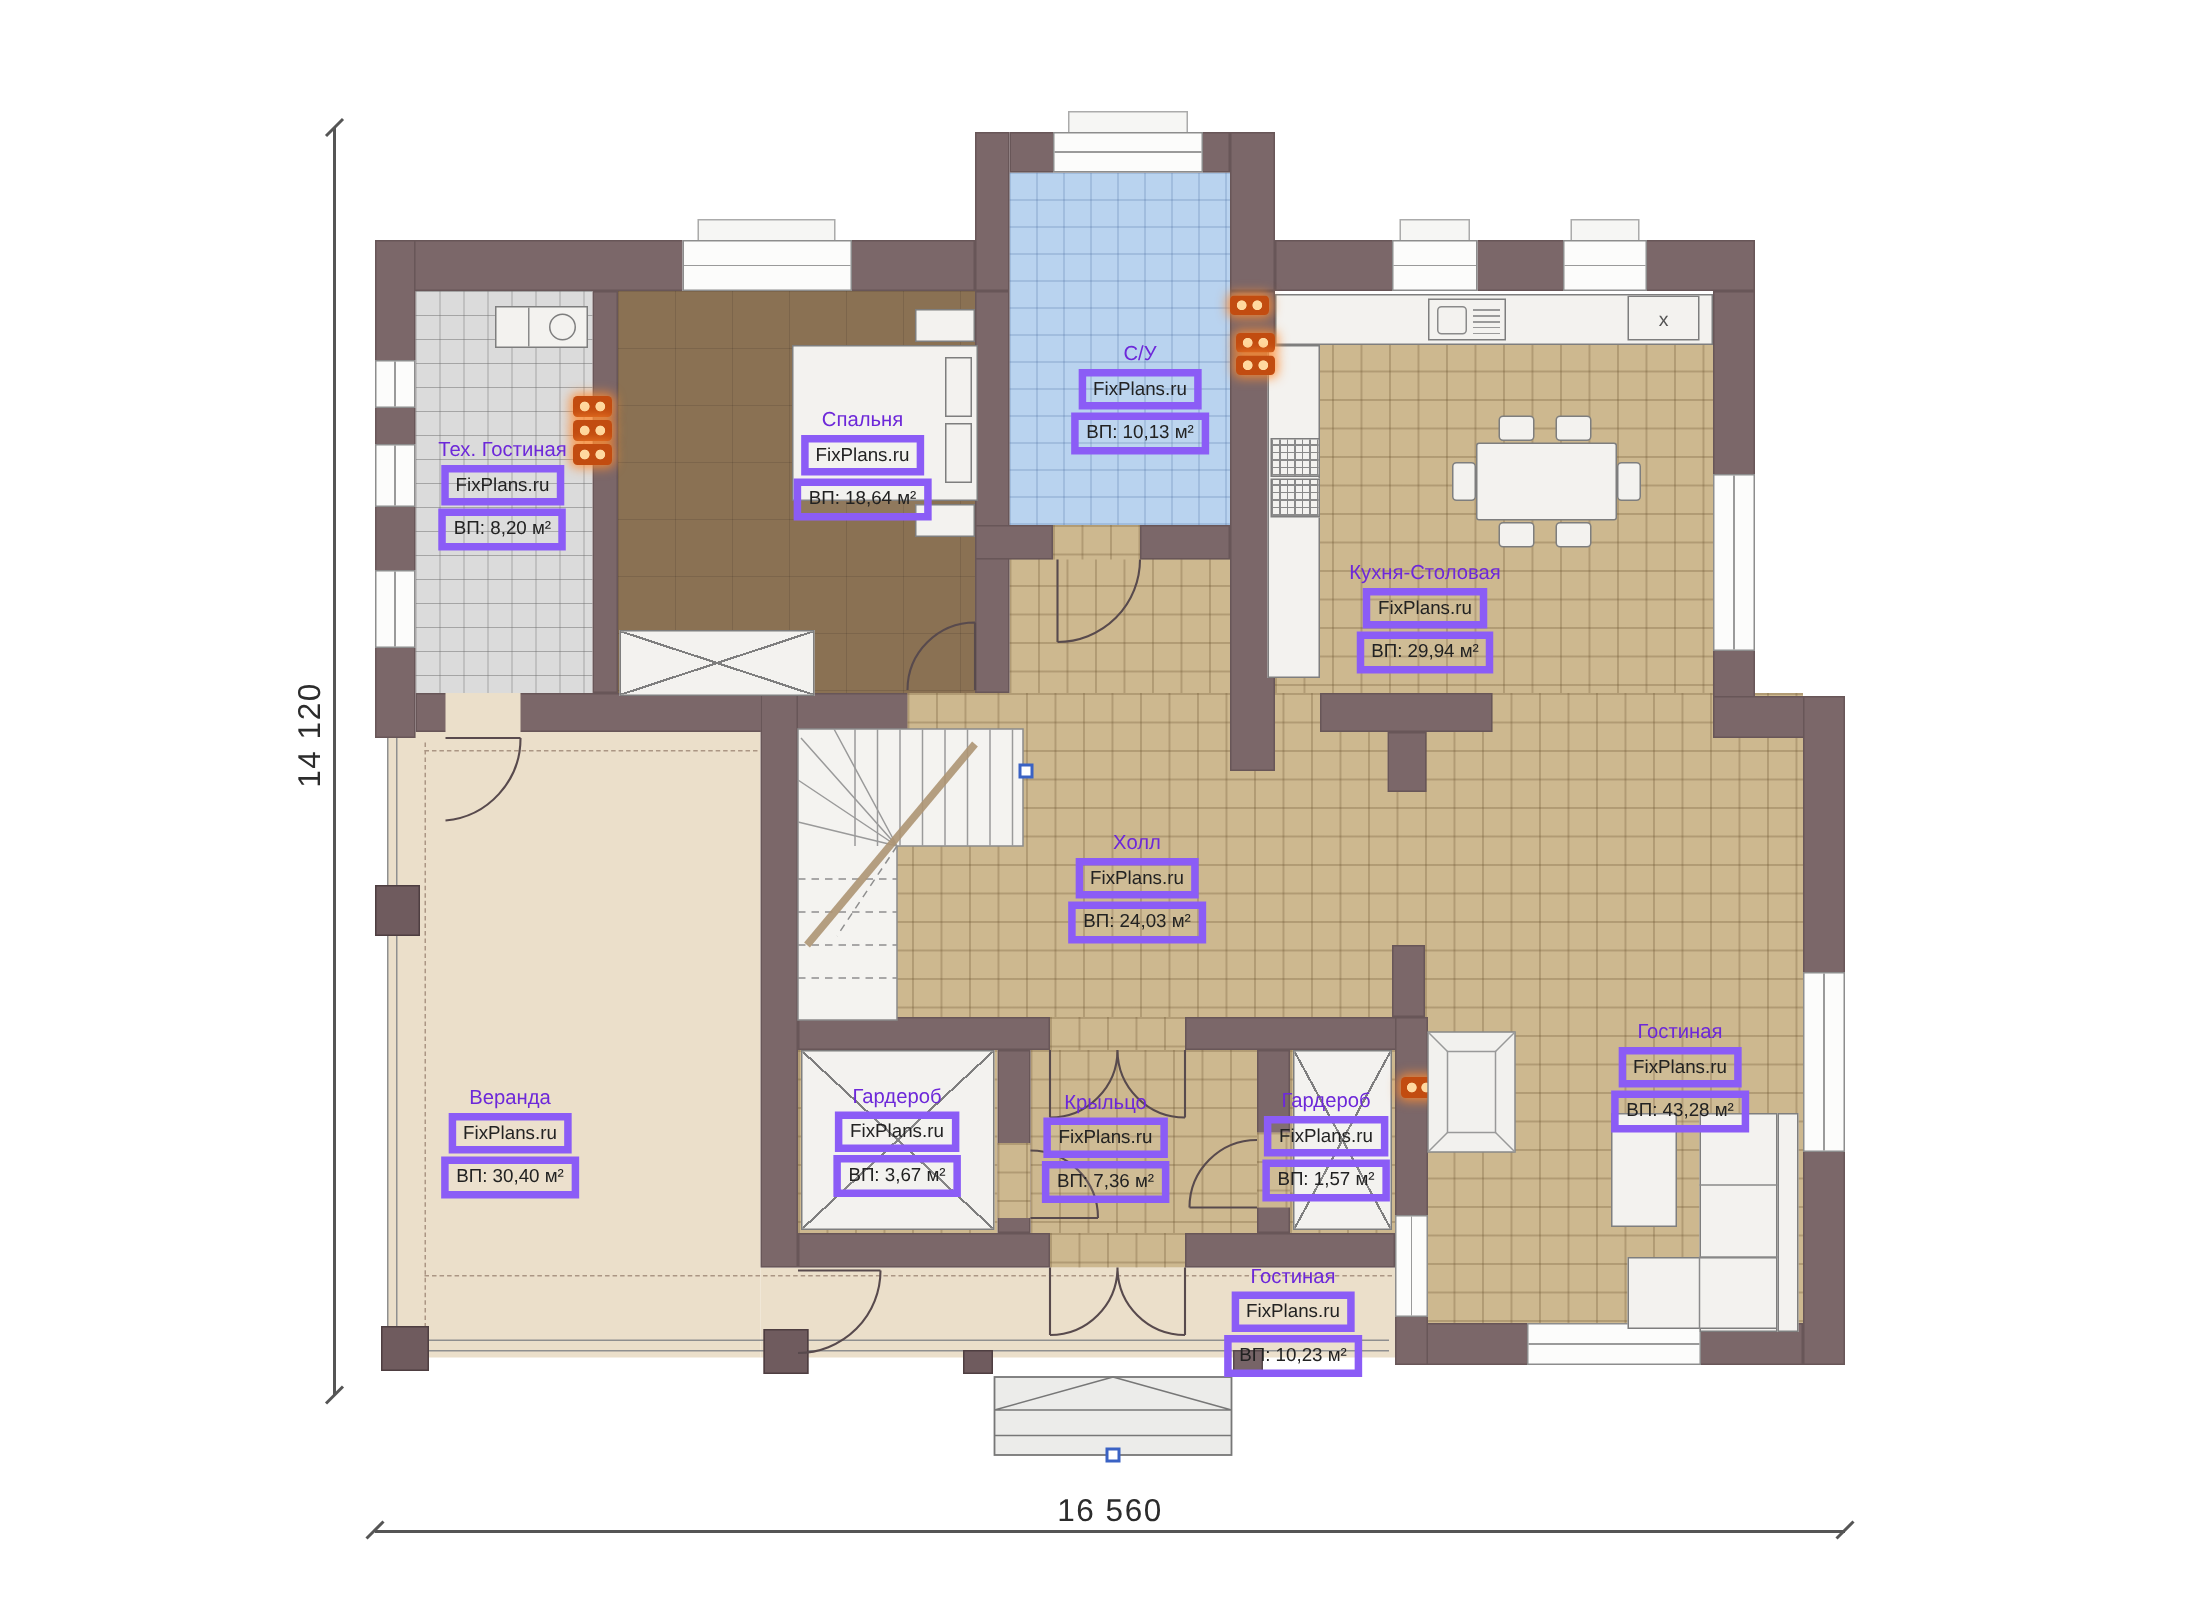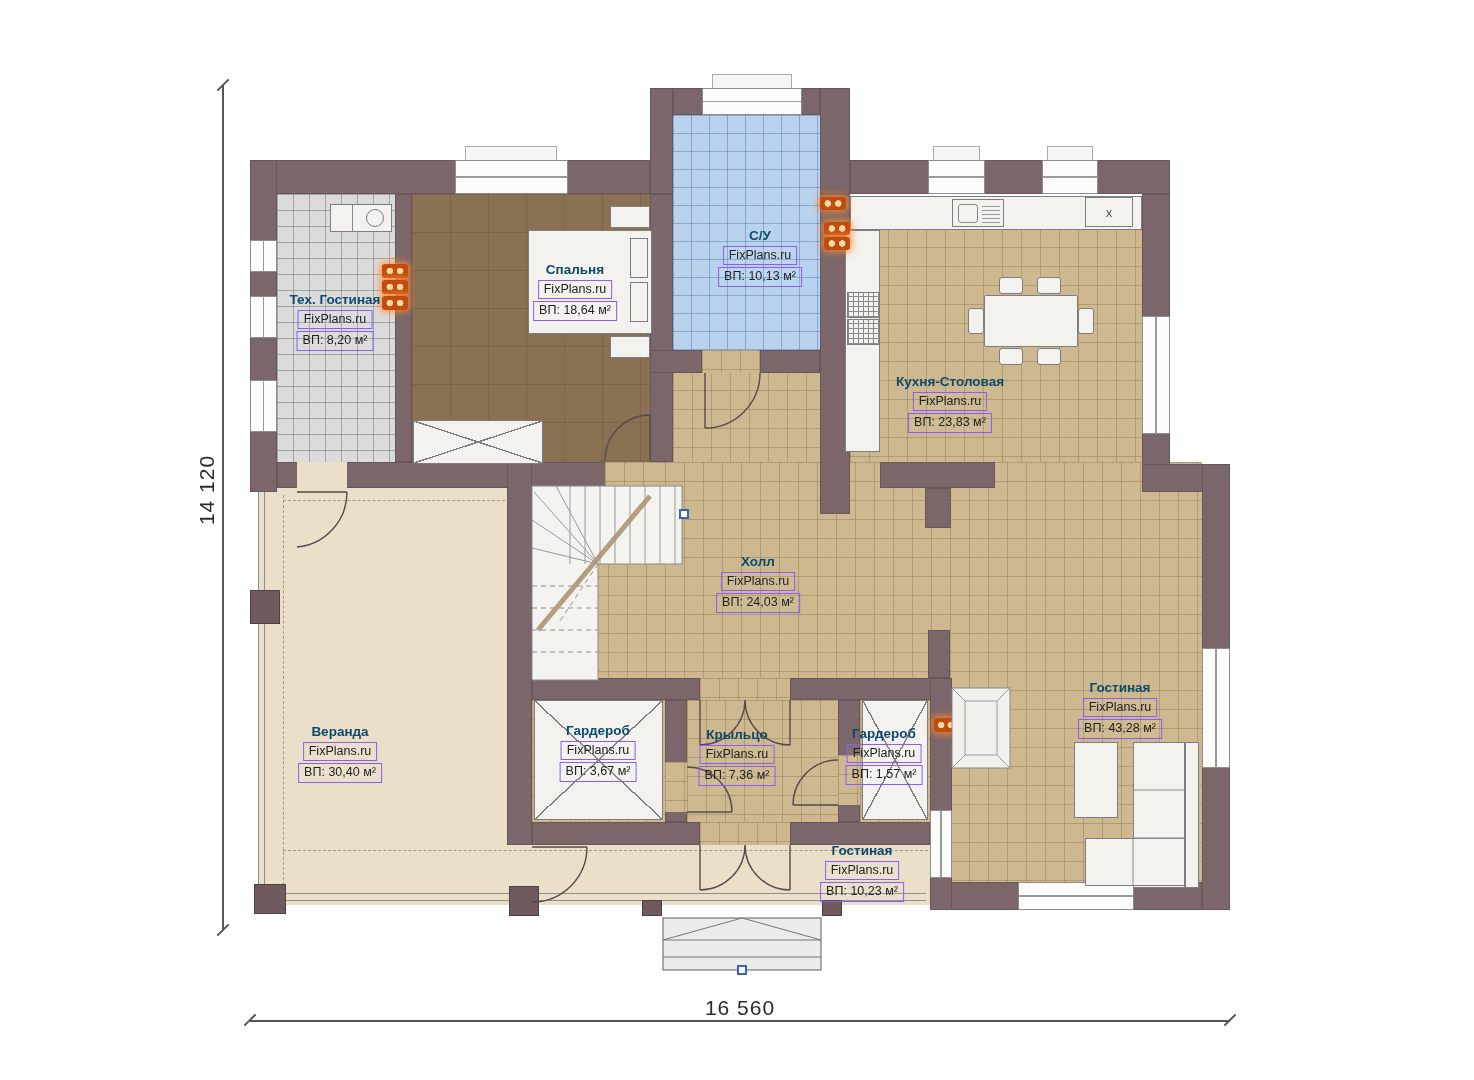--- a/index.html
+++ b/index.html
@@ -21,22 +21,22 @@
   .white{background:#f3f2ef;border:1px solid #7e7e7e;z-index:3;}
   .xbox{background-image:linear-gradient(to top right,transparent calc(50% - .7px),#7e7e7e calc(50% - .7px),#7e7e7e calc(50% + .7px),transparent calc(50% + .7px)),linear-gradient(to bottom right,transparent calc(50% - .7px),#7e7e7e calc(50% - .7px),#7e7e7e calc(50% + .7px),transparent calc(50% + .7px));}
   .hatch{background-image:repeating-linear-gradient(0deg,#8a8a8a 0 1px,transparent 1px 5px),repeating-linear-gradient(90deg,#8a8a8a 0 1px,transparent 1px 5px);}
   .rad{background:#c24c10;border-radius:3px;box-shadow:0 0 7px 2px rgba(255,140,50,.85);z-index:4;
        background-image:radial-gradient(circle at 30% 50%,#ffd9a0 0 3px,transparent 3.5px),radial-gradient(circle at 70% 50%,#ffd9a0 0 3px,transparent 3.5px);}
   .rail-v{border-left:1px solid #8f8f8f;border-right:1px solid #8f8f8f;z-index:2;}
   .rail-h{border-top:1px solid #8f8f8f;border-bottom:1px solid #8f8f8f;z-index:2;}
   .dash-v{border-left:1px dashed #ab9684;z-index:2;}
   .dash-h{border-top:1px dashed #ab9684;z-index:2;}
   .room-label{position:absolute;transform:translateX(-50%);text-align:center;z-index:6;}
-  .rl-title{font-size:13.5px;font-weight:700;color:#0c4a6e;white-space:nowrap;line-height:1.15;}
-  .rl-box{display:block;width:fit-content;margin:2px auto 0;border:1px solid #8b5cf6;padding:0 5px;font-size:12.5px;color:#222;white-space:nowrap;line-height:1.4;background:rgba(255,255,255,.06);}
+  .rl-title{font-size:13.5px;font-weight:400;color:#6d28d9;white-space:nowrap;line-height:1.15;}
+  .rl-box{display:block;width:fit-content;margin:2px auto 0;border:5px solid #8b5cf6;padding:0 5px;font-size:12.5px;color:#222;white-space:nowrap;line-height:1.4;background:rgba(255,255,255,.06);}
   .dim-text{position:absolute;font-size:21px;color:#2c2c2c;letter-spacing:1px;z-index:2;}
   .dim-line{background:#555;z-index:1;}
   .tick{position:absolute;width:16px;height:2px;background:#555;transform:rotate(-45deg);z-index:2;}
   .divline{background:#8a8a8a;z-index:4;}
   .appliance-x{display:flex;align-items:center;justify-content:center;font-size:13px;color:#555;}
   svg.overlay{position:absolute;left:0;top:0;z-index:5;pointer-events:none;}
 </style>
 </head>
 <body>
 
@@ -193,34 +193,34 @@
     <rect x="663" y="918" width="158" height="52" fill="#ececea" stroke="#777777" stroke-width="1.2"></rect>
     <path d="M663,940 h158 M663,957 h158 M742,918 L663,940 M742,918 L821,940" stroke="#777777" stroke-width="1" fill="none"></path>
     <rect x="738" y="966" width="8" height="8" fill="#ffffff" stroke="#3a62c4" stroke-width="2"></rect>
   </svg>
 
   <div class="room-label" style="left:335px;top:292px">
     <div class="rl-title">Тех. Гостиная</div>
     <div class="rl-box">FixPlans.ru</div>
     <div class="rl-box">ВП: 8,20 м²</div>
   </div>
-  <div class="room-label" style="left:575px;top:262px">
+  <div class="room-label" style="left:575px;top:272px">
     <div class="rl-title">Спальня</div>
     <div class="rl-box">FixPlans.ru</div>
     <div class="rl-box">ВП: 18,64 м²</div>
   </div>
   <div class="room-label" style="left:760px;top:228px">
     <div class="rl-title">С/У</div>
     <div class="rl-box">FixPlans.ru</div>
     <div class="rl-box">ВП: 10,13 м²</div>
   </div>
   <div class="room-label" style="left:950px;top:374px">
     <div class="rl-title">Кухня-Столовая</div>
     <div class="rl-box">FixPlans.ru</div>
-    <div class="rl-box">ВП: 23,83 м²</div>
+    <div class="rl-box">ВП: 29,94 м²</div>
   </div>
   <div class="room-label" style="left:758px;top:554px">
     <div class="rl-title">Холл</div>
     <div class="rl-box">FixPlans.ru</div>
     <div class="rl-box">ВП: 24,03 м²</div>
   </div>
   <div class="room-label" style="left:340px;top:724px">
     <div class="rl-title">Веранда</div>
     <div class="rl-box">FixPlans.ru</div>
     <div class="rl-box">ВП: 30,40 м²</div>

